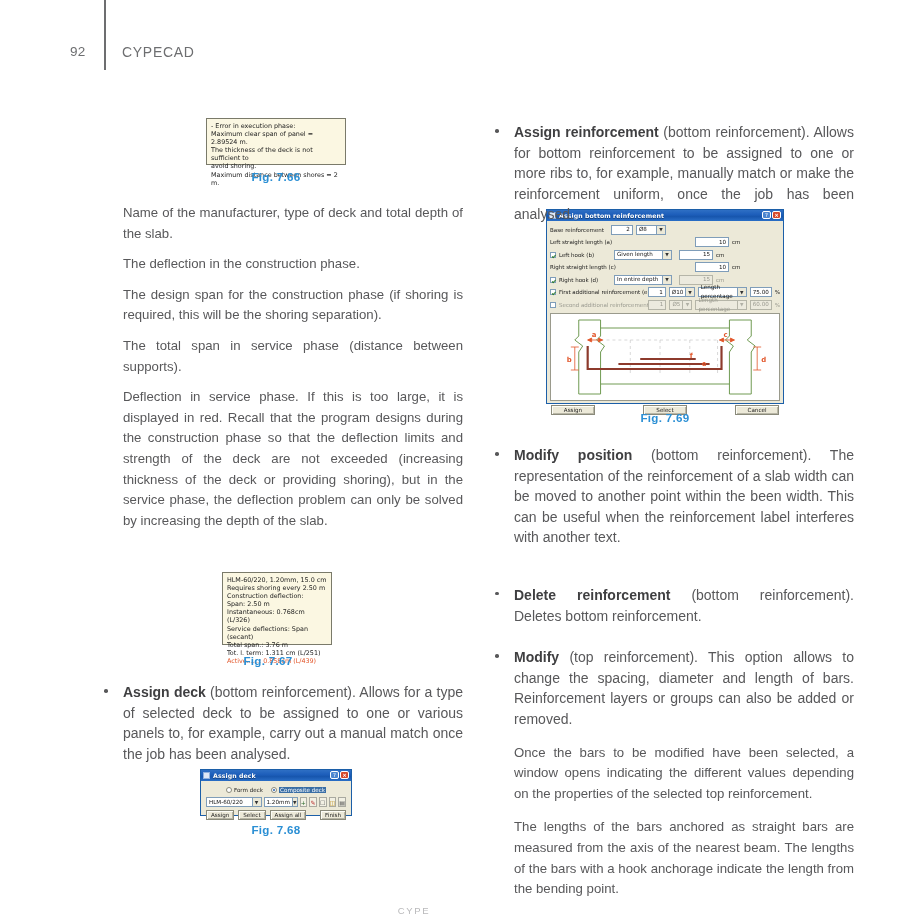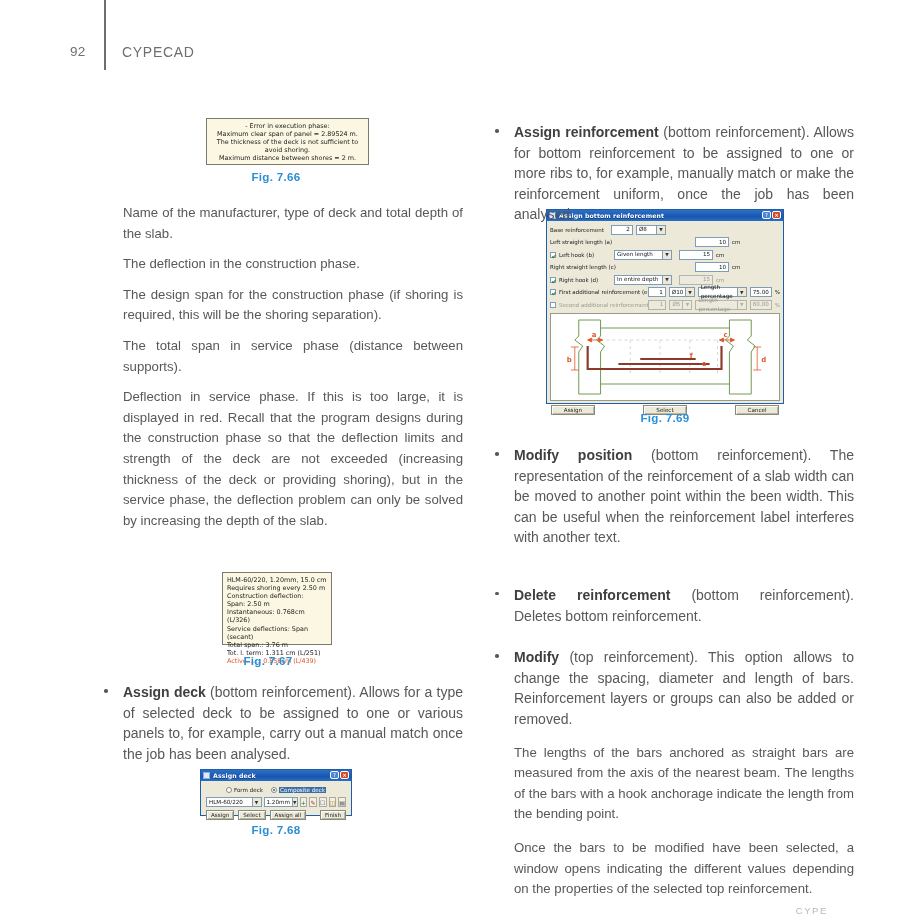--- a/index.html
+++ b/index.html
@@ -37,21 +37,21 @@
   }
 
   
   .tipbox{
     background:#fbf7e2;border:1px solid #7a7a6a;
     font-family:"DejaVu Sans", sans-serif;
     font-size:6.4px;line-height:8.1px;color:#1c1c1c;
     padding:3px 4px 4px 4px;box-sizing:border-box;
   }
   .tipbox .red{color:#e2562a;}
-  .fig66{position:absolute;left:206px;top:118px;width:163px;height:47px;text-align:center;}
+  .fig66{position:absolute;left:206px;top:118px;width:140px;height:47px;}
   .fig66cap{position:absolute;left:196px;top:165px;width:160px;}
   .fig67{position:absolute;left:222px;top:572px;width:110px;height:73px;}
   .fig67cap{position:absolute;left:188px;top:649px;width:160px;}
 
   
   .win{
     position:absolute;border:1px solid #1c5fa8;background:#ece9d8;
     box-sizing:border-box;font-family:"DejaVu Sans", sans-serif;
   }
   .win-tb{
@@ -118,21 +118,21 @@
   .numin{justify-content:flex-end;}
   .unit{font-size:5.5px;color:#1a1a1a;}
   .unit.dis{color:#9a9a90;}
   .f69-diagram{
     background:#ffffff;border:1px solid #9a9a8c;margin-top:3px;height:88px;position:relative;
     box-sizing:border-box;
   }
   .f69-btns{display:flex;justify-content:space-between;align-items:center;margin-top:4px;padding:0 1px;}
 
   
-  .footer{position:absolute;left:0;top:905px;width:828px;text-align:right;
+  .footer{position:absolute;left:0;top:905px;width:828px;text-align:center;
           font-size:9.5px;color:#b9b9bb;letter-spacing:1.6px;}
 </style>
 </head>
 <body>
 
 <div class="page">
 
   <div class="header">
     <div class="hdr-rule"></div>
     <div class="hdr-num">92</div>
@@ -423,22 +423,22 @@
     </div>
 
     <div class="bullet" style="margin-top:21px;">
       <span class="dot"></span>
       <div class="btxt">
         <b class="lead">Modify</b><span> (top reinforcement). This option allows to change the spacing, diameter and length of bars. Reinforcement layers or groups can also be added or removed.</span>
       </div>
     </div>
 
     <div class="sub" style="margin-top:13px;">
+      <div class="stxt">Once the bars to be modified have been selected, a window opens indicating the different values depending on the properties of the selected top reinforcement.</div>
+    </div>
+    <div class="sub" style="margin-top:13px;">
       <div class="stxt">The lengths of the bars anchored as straight bars are measured from the axis of the nearest beam. The lengths of the bars with a hook anchorage indicate the length from the bending point.</div>
     </div>
-    <div class="sub" style="margin-top:13px;">
-      <div class="stxt">Once the bars to be modified have been selected, a window opens indicating the different values depending on the properties of the selected top reinforcement.</div>
-    </div>
   </div>
 
   <div class="footer">CYPE</div>
 
 </div>
 
 </body></html>

